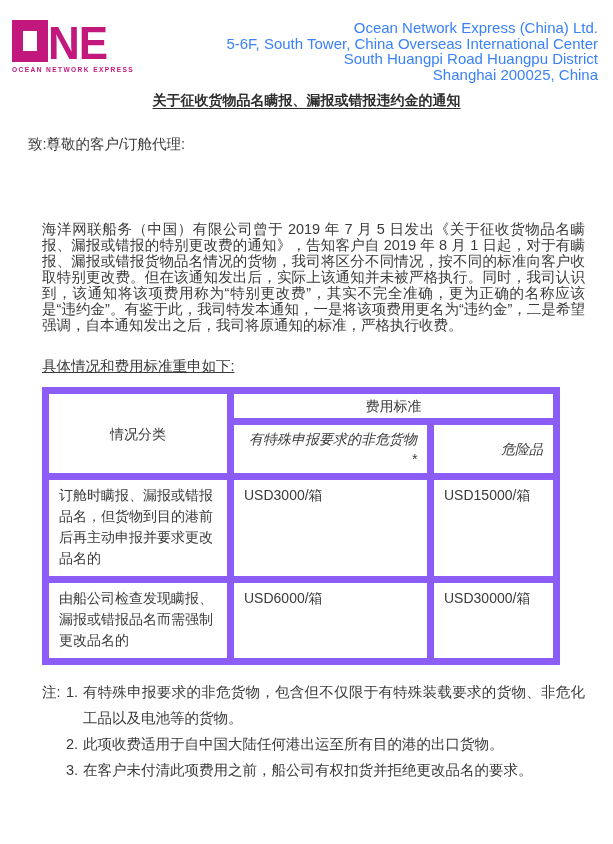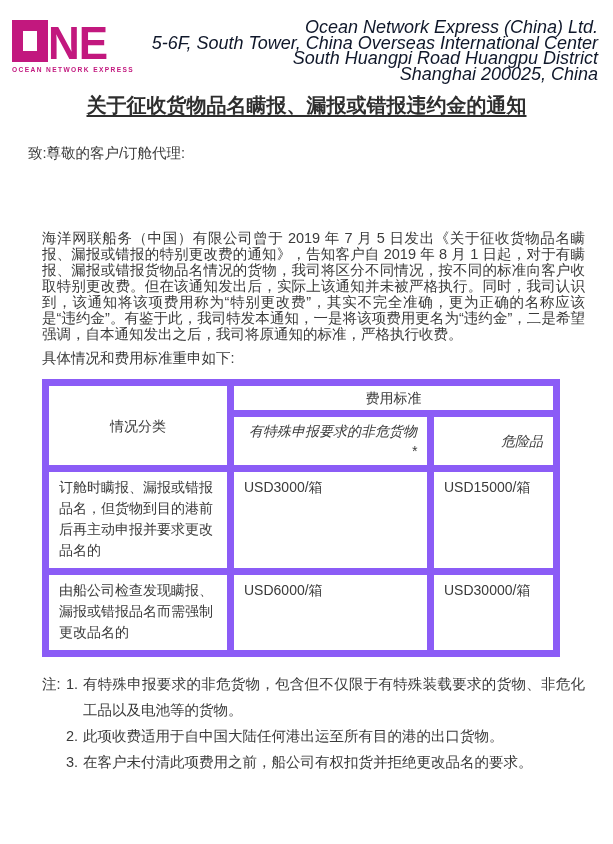--- a/index.html
+++ b/index.html
@@ -41,45 +41,44 @@
   .logo-tagline {
     margin-top: 4px;
     font-size: 6.6px;
     font-weight: bold;
     letter-spacing: 1.4px;
     color: #c2187e;
     white-space: nowrap;
   }
   .address {
     text-align: right;
-    color: #0f172a;
-    font-size: 18px;
+    color: #3b82f6;
+    font-size: 15px;
     line-height: 15.5px;
-    font-style: italic;
   }
   
   .doc-title {
     margin-top: 10px;
     text-align: center;
-    font-size: 20px;
+    font-size: 14px;
     font-weight: bold;
     color: #2e2e2e;
     text-decoration: underline;
     text-underline-offset: 3px;
   }
   
   .content { padding: 0 28px; font-size: 14.5px; }
   .salutation { margin-top: 24px; line-height: 20px; }
   .body-para {
     margin-top: 67px;
     margin-left: 14px;
     line-height: 16px;
     text-align: justify;
   }
-  .table-intro { margin-top: 3px; margin-left: 14px; line-height: 27px; }
+  .table-intro { margin-top: 20px; margin-left: 14px; line-height: 27px; text-decoration: underline; }
   
   table.fee-table {
     margin-top: 7px;
     margin-left: 14px;
     width: 511px;
     border-collapse: collapse;
     table-layout: fixed;
     font-size: 14px;
   }
   .fee-table th, .fee-table td {

